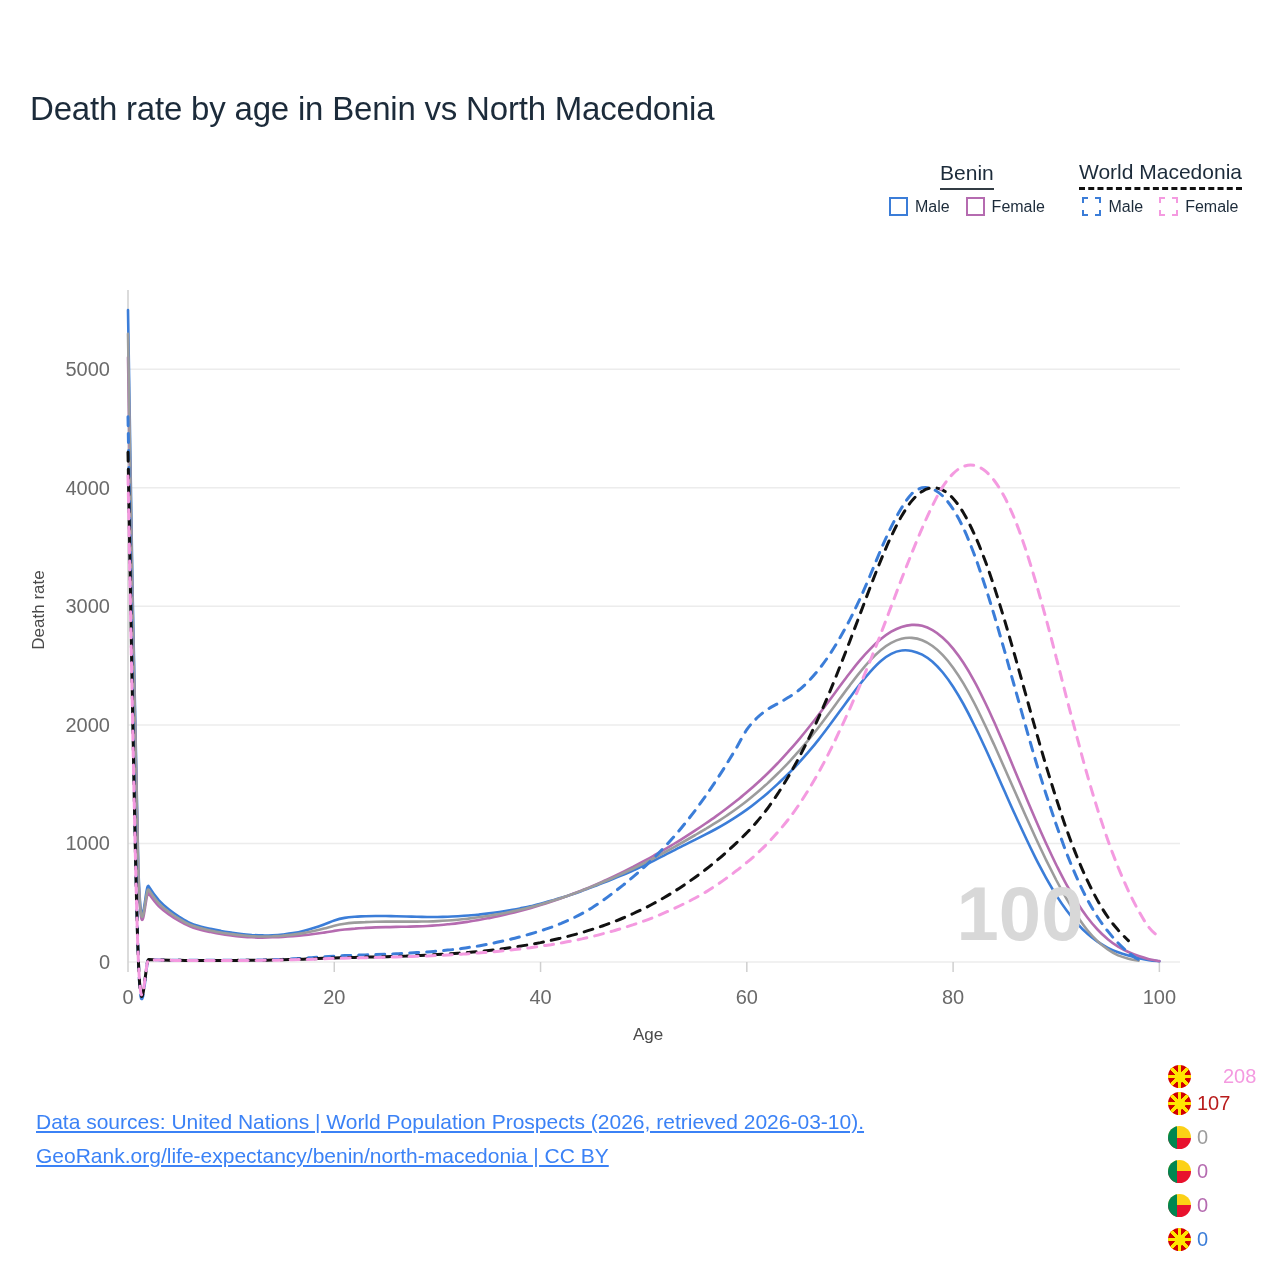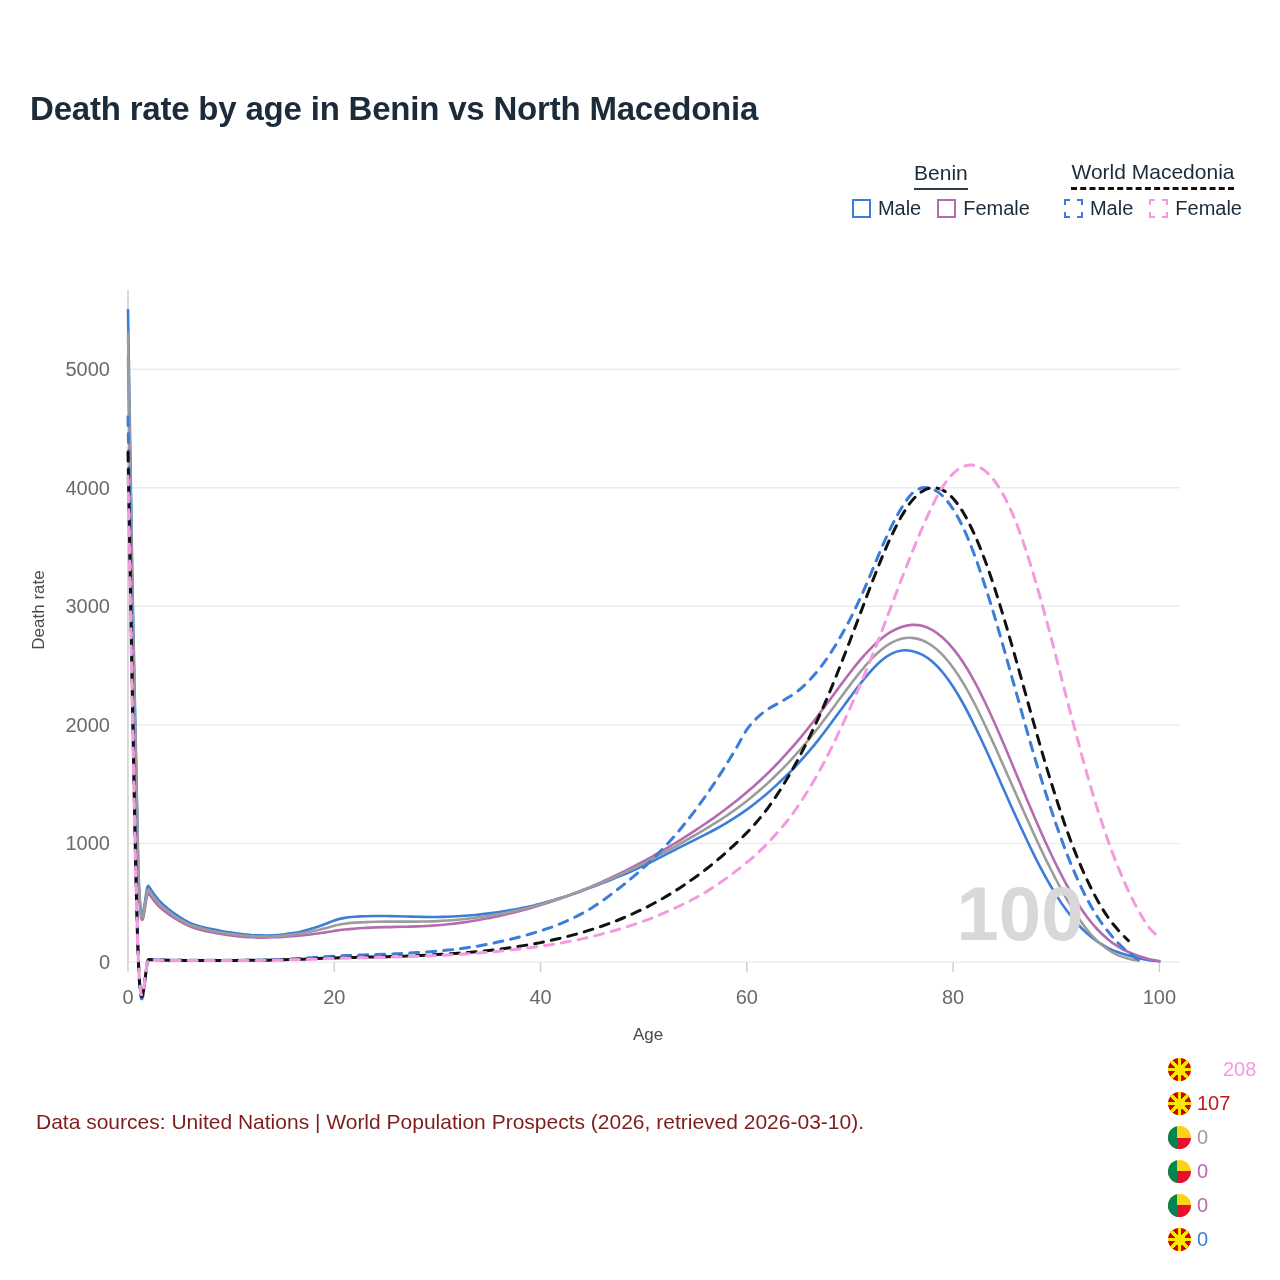--- a/index.html
+++ b/index.html
@@ -14,21 +14,21 @@
     color: #1b2733;
     position: relative;
     overflow: hidden;
   }
 
   .chart-title {
     position: absolute;
     left: 30px;
     top: 90px;
     font-size: 33px;
-    font-weight: bold;
+    font-weight: normal;
     color: #1c2b3a;
     letter-spacing: -0.2px;
   }
 
   
   .legend {
     position: absolute;
     right: 38px;
     top: 160px;
     display: flex;
@@ -49,21 +49,21 @@
   .legend-group-title.solid { border-bottom: 2px solid #333c44; }
   .legend-group-title.dashed { border-bottom: 3px dashed #111111; }
   .legend-items {
     display: flex;
     gap: 16px;
   }
   .legend-item {
     display: flex;
     align-items: center;
     gap: 7px;
-    font-size: 20px;
+    font-size: 16px;
     color: #1c2b3a;
   }
   .swatch {
     width: 19px;
     height: 19px;
     box-sizing: border-box;
     background: transparent;
   }
   .sw-male-solid   { border: 2px solid #3b7dd8; }
   .sw-female-solid { border: 2px solid #b56bb0; }
@@ -159,22 +159,23 @@
   .v-grey  { color: #9c9c9c; }
   .v-purple{ color: #b56bb0; }
   .v-blue  { color: #3b7dd8; }
 
   
   .footer {
     position: absolute;
     left: 36px;
     top: 1105px;
     font-size: 21px;
-    color: #7f1d1d;
+    color: #3b82f6;
     line-height: 1.62;
+    text-decoration: underline;
   }
 </style>
 </head>
 <body>
 
 <div class="chart-title">Death rate by age in Benin vs North Macedonia</div>
 
 <div class="legend">
   <div class="legend-group">
     <div class="legend-group-title solid">Benin</div>
@@ -244,21 +245,21 @@
         <path d="M128.0,172.3 C129.7,256.7 134.9,594.1 138.3,678.7 C141.8,763.2 145.2,679.4 148.6,679.6 C152.1,679.8 155.5,679.9 158.9,680.0 C162.4,680.1 165.8,680.2 169.3,680.2 C172.7,680.3 176.1,680.3 179.6,680.3 C183.0,680.4 186.4,680.4 189.9,680.5 C193.3,680.5 196.8,680.5 200.2,680.5 C203.6,680.5 207.1,680.5 210.5,680.5 C213.9,680.5 217.4,680.5 220.8,680.5 C224.3,680.5 227.7,680.5 231.1,680.5 C234.6,680.4 238.0,680.4 241.5,680.3 C244.9,680.3 248.3,680.4 251.8,680.3 C255.2,680.3 258.6,680.3 262.1,680.2 C265.5,680.2 269.0,680.1 272.4,680.0 C275.8,679.9 279.3,679.8 282.7,679.7 C286.1,679.7 289.6,679.6 293.0,679.5 C296.5,679.4 299.9,679.3 303.3,679.2 C306.8,679.0 310.2,678.9 313.6,678.8 C317.1,678.7 320.5,678.5 324.0,678.3 C327.4,678.2 330.8,678.0 334.3,677.9 C337.7,677.7 341.2,677.7 344.6,677.6 C348.0,677.5 351.5,677.5 354.9,677.4 C358.3,677.3 361.8,677.2 365.2,677.1 C368.7,677.1 372.1,677.0 375.5,676.9 C379.0,676.8 382.4,676.8 385.8,676.7 C389.3,676.6 392.7,676.4 396.2,676.3 C399.6,676.2 403.0,676.1 406.5,676.0 C409.9,675.8 413.3,675.7 416.8,675.6 C420.2,675.5 423.7,675.3 427.1,675.1 C430.5,674.9 434.0,674.7 437.4,674.5 C440.8,674.3 444.3,674.2 447.7,673.9 C451.2,673.7 454.6,673.5 458.0,673.2 C461.5,673.0 464.9,672.7 468.4,672.4 C471.8,672.1 475.2,671.8 478.7,671.4 C482.1,671.1 485.5,670.8 489.0,670.4 C492.4,670.0 495.9,669.6 499.3,669.2 C502.7,668.8 506.2,668.3 509.6,667.8 C513.0,667.3 516.5,666.8 519.9,666.2 C523.4,665.7 526.8,665.1 530.2,664.5 C533.7,663.8 537.1,663.2 540.5,662.6 C544.0,661.9 547.4,661.2 550.9,660.4 C554.3,659.7 557.7,658.9 561.2,658.1 C564.6,657.2 568.1,656.4 571.5,655.4 C574.9,654.5 578.4,653.6 581.8,652.6 C585.2,651.6 588.7,650.5 592.1,649.4 C595.6,648.3 599.0,647.2 602.4,646.0 C605.9,644.8 609.3,643.5 612.7,642.2 C616.2,640.8 619.6,639.5 623.1,638.0 C626.5,636.6 629.9,635.1 633.4,633.5 C636.8,632.0 640.2,630.4 643.7,628.7 C647.1,627.0 650.6,625.2 654.0,623.3 C657.4,621.5 660.9,619.5 664.3,617.5 C667.8,615.5 671.2,613.4 674.6,611.2 C678.1,609.1 681.5,606.8 684.9,604.5 C688.4,602.1 691.8,599.7 695.3,597.2 C698.7,594.8 702.1,592.2 705.6,589.5 C709.0,586.9 712.4,584.1 715.9,581.2 C719.3,578.4 722.8,575.4 726.2,572.3 C729.6,569.3 733.1,566.1 736.5,562.9 C739.9,559.6 743.4,556.3 746.8,552.8 C750.3,549.2 753.7,545.6 757.1,541.5 C760.6,537.5 764.0,533.1 767.5,528.5 C770.9,523.8 774.3,518.9 777.8,513.7 C781.2,508.4 784.6,502.9 788.1,497.1 C791.5,491.2 795.0,485.1 798.4,478.7 C801.8,472.3 805.3,465.6 808.7,458.5 C812.1,451.5 815.6,444.2 819.0,436.6 C822.5,429.0 825.9,421.1 829.3,412.9 C832.8,404.7 836.2,396.1 839.6,387.4 C843.1,378.7 846.5,369.7 850.0,360.7 C853.4,351.8 856.8,342.6 860.3,333.5 C863.7,324.4 867.2,315.1 870.6,306.2 C874.0,297.3 877.5,288.4 880.9,280.1 C884.3,271.8 887.8,263.7 891.2,256.4 C894.7,249.1 898.1,242.2 901.5,236.3 C905.0,230.3 908.4,225.0 911.8,220.9 C915.3,216.7 918.7,213.5 922.2,211.4 C925.6,209.2 929.0,208.0 932.5,207.8 C935.9,207.6 939.3,208.4 942.8,210.2 C946.2,212.0 949.7,214.7 953.1,218.5 C956.5,222.2 960.0,227.0 963.4,232.7 C966.8,238.4 970.3,245.4 973.7,252.9 C977.2,260.4 980.6,268.7 984.0,277.8 C987.5,286.8 990.9,296.9 994.4,307.4 C997.8,317.9 1001.2,329.1 1004.7,340.6 C1008.1,352.0 1011.5,364.1 1015.0,376.2 C1018.4,388.2 1021.9,400.7 1025.3,412.9 C1028.7,425.2 1032.2,437.6 1035.6,449.7 C1039.0,461.7 1042.5,473.8 1045.9,485.2 C1049.4,496.7 1052.8,507.7 1056.2,518.4 C1059.7,529.1 1063.1,539.5 1066.5,549.2 C1070.0,558.9 1073.4,568.0 1076.9,576.5 C1080.3,585.0 1083.7,592.9 1087.2,600.2 C1090.6,607.5 1094.1,614.2 1097.5,620.4 C1100.9,626.5 1104.4,632.0 1107.8,637.0 C1111.2,641.9 1114.7,646.0 1118.1,650.0 C1121.6,653.9 1125.0,657.4 1128.4,660.7 C1131.9,663.9 1135.3,NaN 1138.7,669.3 C1142.2,NaN 1145.6,NaN 1149.1,NaN C1152.5,NaN 1157.7,NaN 1159.4,NaN" fill="none" stroke="#111111" stroke-width="3" stroke-dasharray="9,8" stroke-linecap="round"></path>
         <path d="M128.0,196.0 C129.7,276.5 134.9,598.3 138.3,678.9 C141.8,759.5 145.2,679.6 148.6,679.7 C152.1,679.9 155.5,680.0 158.9,680.1 C162.4,680.2 165.8,680.3 169.3,680.3 C172.7,680.4 176.1,680.4 179.6,680.5 C183.0,680.5 186.4,680.6 189.9,680.6 C193.3,680.6 196.8,680.6 200.2,680.6 C203.6,680.6 207.1,680.6 210.5,680.6 C213.9,680.6 217.4,680.6 220.8,680.6 C224.3,680.6 227.7,680.6 231.1,680.6 C234.6,680.6 238.0,680.5 241.5,680.5 C244.9,680.4 248.3,680.5 251.8,680.5 C255.2,680.4 258.6,680.4 262.1,680.3 C265.5,680.3 269.0,680.3 272.4,680.2 C275.8,680.2 279.3,680.1 282.7,680.0 C286.1,679.9 289.6,679.8 293.0,679.7 C296.5,679.7 299.9,679.6 303.3,679.5 C306.8,679.4 310.2,679.3 313.6,679.2 C317.1,679.0 320.5,678.9 324.0,678.8 C327.4,678.7 330.8,678.5 334.3,678.4 C337.7,678.3 341.2,678.3 344.6,678.2 C348.0,678.1 351.5,678.0 354.9,678.0 C358.3,677.9 361.8,677.8 365.2,677.7 C368.7,677.7 372.1,677.6 375.5,677.5 C379.0,677.4 382.4,677.3 385.8,677.3 C389.3,677.2 392.7,677.1 396.2,677.0 C399.6,676.9 403.0,676.8 406.5,676.7 C409.9,676.5 413.3,676.4 416.8,676.3 C420.2,676.2 423.7,676.1 427.1,676.0 C430.5,675.8 434.0,675.6 437.4,675.5 C440.8,675.3 444.3,675.2 447.7,675.0 C451.2,674.8 454.6,674.6 458.0,674.4 C461.5,674.2 464.9,673.9 468.4,673.7 C471.8,673.5 475.2,673.2 478.7,673.0 C482.1,672.7 485.5,672.5 489.0,672.2 C492.4,671.9 495.9,671.5 499.3,671.2 C502.7,670.9 506.2,670.5 509.6,670.1 C513.0,669.8 516.5,669.4 519.9,669.0 C523.4,668.5 526.8,668.1 530.2,667.7 C533.7,667.2 537.1,666.7 540.5,666.2 C544.0,665.7 547.4,665.2 550.9,664.7 C554.3,664.1 557.7,663.5 561.2,662.9 C564.6,662.3 568.1,661.7 571.5,661.0 C574.9,660.3 578.4,659.6 581.8,658.9 C585.2,658.1 588.7,657.3 592.1,656.5 C595.6,655.7 599.0,654.8 602.4,653.9 C605.9,653.0 609.3,652.0 612.7,651.1 C616.2,650.1 619.6,649.0 623.1,648.0 C626.5,646.9 629.9,645.8 633.4,644.7 C636.8,643.5 640.2,642.3 643.7,641.1 C647.1,639.9 650.6,638.6 654.0,637.2 C657.4,635.8 660.9,634.4 664.3,632.9 C667.8,631.4 671.2,629.9 674.6,628.3 C678.1,626.7 681.5,625.0 684.9,623.3 C688.4,621.6 691.8,619.9 695.3,618.0 C698.7,616.1 702.1,614.1 705.6,612.1 C709.0,610.0 712.4,607.8 715.9,605.5 C719.3,603.3 722.8,600.9 726.2,598.4 C729.6,596.0 733.1,593.4 736.5,590.7 C739.9,588.1 743.4,585.3 746.8,582.4 C750.3,579.6 753.7,576.7 757.1,573.5 C760.6,570.4 764.0,567.0 767.5,563.5 C770.9,559.9 774.3,556.1 777.8,552.2 C781.2,548.2 784.6,544.2 788.1,539.7 C791.5,535.3 795.0,530.6 798.4,525.5 C801.8,520.5 805.3,515.1 808.7,509.5 C812.1,503.9 815.6,498.0 819.0,491.7 C822.5,485.5 825.9,479.0 829.3,472.2 C832.8,465.4 836.2,458.1 839.6,450.8 C843.1,443.5 846.5,436.0 850.0,428.3 C853.4,420.6 856.8,412.7 860.3,404.6 C863.7,396.5 867.2,388.2 870.6,379.7 C874.0,371.2 877.5,362.5 880.9,353.6 C884.3,344.7 887.8,335.5 891.2,326.4 C894.7,317.3 898.1,308.0 901.5,299.1 C905.0,290.2 908.4,281.5 911.8,273.0 C915.3,264.5 918.7,256.0 922.2,248.1 C925.6,240.2 929.0,232.5 932.5,225.6 C935.9,218.7 939.3,212.0 942.8,206.6 C946.2,201.3 949.7,197.0 953.1,193.6 C956.5,190.2 960.0,187.9 963.4,186.5 C966.8,185.1 970.3,184.7 973.7,185.3 C977.2,185.9 980.6,187.5 984.0,190.0 C987.5,192.6 990.9,196.2 994.4,200.7 C997.8,205.2 1001.2,210.8 1004.7,217.3 C1008.1,223.8 1011.5,231.3 1015.0,239.8 C1018.4,248.3 1021.9,258.0 1025.3,268.3 C1028.7,278.6 1032.2,289.8 1035.6,301.5 C1039.0,313.1 1042.5,325.6 1045.9,338.2 C1049.4,350.9 1052.8,364.1 1056.2,377.3 C1059.7,390.6 1063.1,404.4 1066.5,417.6 C1070.0,430.9 1073.4,443.9 1076.9,456.8 C1080.3,469.6 1083.7,482.6 1087.2,494.7 C1090.6,506.8 1094.1,518.2 1097.5,529.1 C1100.9,539.9 1104.4,550.2 1107.8,559.9 C1111.2,569.6 1114.7,578.7 1118.1,587.2 C1121.6,595.7 1125.0,603.6 1128.4,610.9 C1131.9,618.2 1135.3,624.9 1138.7,631.0 C1142.2,637.2 1145.6,643.2 1149.1,647.6 C1152.5,652.0 1157.7,655.7 1159.4,657.3" fill="none" stroke="#f49ae0" stroke-width="3" stroke-dasharray="9,8" stroke-linecap="round"></path>
       </g>
     <text class="watermark" x="1020" y="660" text-anchor="middle" id="watermark-text">100</text>
     <text class="axis-label" x="648" y="760" text-anchor="middle" id="xlabel-text">Age</text>
     <text class="axis-label" x="44" y="330" transform="rotate(-90 44 330)" text-anchor="middle" id="ylabel-text">Death rate</text>
   </svg>
 </div>
 
 <div class="endlabels">
-  <div class="endlabel" style="top:0px;gap:32px;">
+  <div class="endlabel" style="top:7px;gap:32px;">
     <span class="flag flag-mk"></span>
     <span class="v-pink">208</span>
   </div>
   <div class="endlabel" style="top:34px;">
     <span class="flag flag-mk"></span>
     <span class="v-black">107</span>
   </div>
   <div class="endlabel" style="top:68px;">
     <span class="flag flag-bj"></span>
     <span class="v-grey">0</span>
@@ -272,13 +273,14 @@
     <span class="v-purple">0</span>
   </div>
   <div class="endlabel" style="top:170px;">
     <span class="flag flag-mk"></span>
     <span class="v-blue">0</span>
   </div>
 </div>
 
 <div class="footer">
   <div>Data sources: United Nations | World Population Prospects (2026, retrieved 2026-03-10).</div>
+  <div>GeoRank.org/life-expectancy/benin/north-macedonia | CC BY</div>
 </div>
 
 </body></html>

